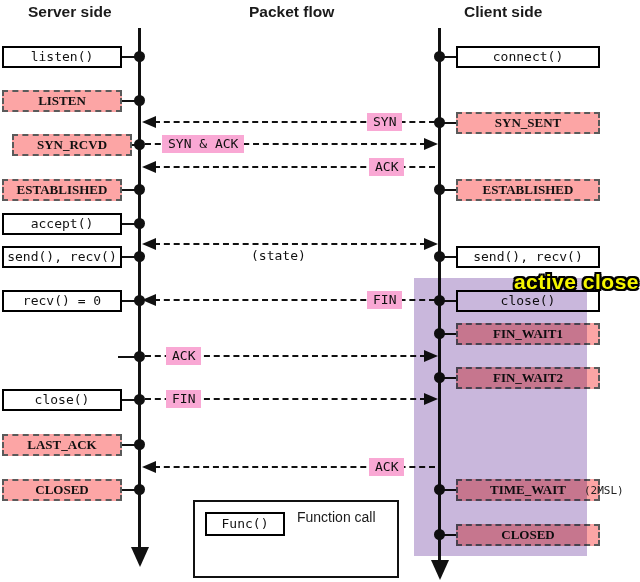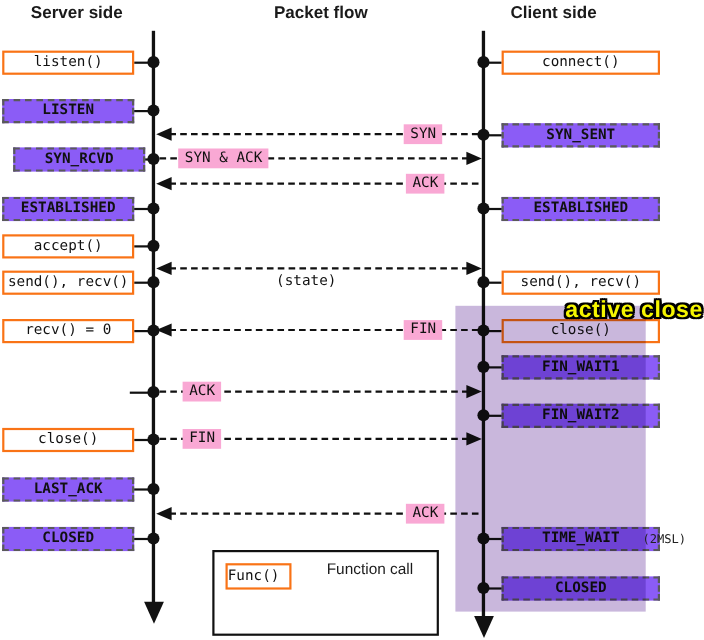--- a/index.html
+++ b/index.html
@@ -6,22 +6,22 @@
   #stage{position:relative;width:640px;height:582px;background:#ffffff;overflow:hidden;
          font-family:"DejaVu Sans Mono",monospace;color:#111;}
   .hdr{position:absolute;top:3px;font:bold 15.5px "Liberation Sans",sans-serif;color:#1a1a1a;white-space:nowrap;}
   .timeline{position:absolute;width:3px;background:#111;}
   .tl-head{position:absolute;width:0;height:0;border-left:9px solid transparent;
            border-right:9px solid transparent;border-top:20px solid #111;}
   .dot{position:absolute;width:11px;height:11px;border-radius:50%;background:#111;}
   .box{position:absolute;width:120px;height:22px;box-sizing:border-box;text-align:center;
        font-size:13px;line-height:18px;white-space:nowrap;}
   .box.cl{width:144px;}
-  .func{background:#ffffff;border:2px solid #f97316;}
-  .state{background:#8b5cf6;border:2px dashed #5a5a5a;font-weight:bold;}
+  .func{background:#ffffff;border:2px solid #000000;}
+  .state{background:#fca5a5;border:2px dashed #5a5a5a;font-weight:bold;font-family:Liberation Serif, serif;}
   .conn{position:absolute;height:2px;background:#111;}
   .pkt{position:absolute;left:142px;width:296px;height:22px;}
   .pkt .line{position:absolute;top:9px;border-top:2px dashed #111;left:3px;right:3px;}
   .pkt.dir-left .line{left:12px;}
   .pkt.dir-right .line{right:12px;}
   .pkt.dir-both .line{left:12px;right:12px;}
   .ah-l{position:absolute;left:0;top:4px;width:0;height:0;border-top:6px solid transparent;
         border-bottom:6px solid transparent;border-right:14px solid #111;}
   .ah-r{position:absolute;right:0;top:4px;width:0;height:0;border-top:6px solid transparent;
         border-bottom:6px solid transparent;border-left:14px solid #111;}
@@ -30,21 +30,21 @@
   .pkt-label.plain{background:transparent;top:13px;}
   .overlay{position:absolute;left:414px;top:278px;width:173px;height:278px;
            background:#c9b7dc;mix-blend-mode:multiply;z-index:30;pointer-events:none;}
   .active-close{position:absolute;top:270px;right:1px;z-index:40;
                 font:bold 21px "Liberation Sans",sans-serif;color:#f5f500;letter-spacing:0.5px;
                 text-shadow:-2px -2px 0 #000,2px -2px 0 #000,-2px 2px 0 #000,2px 2px 0 #000,
                             0 -2px 0 #000,0 2px 0 #000,-2px 0 0 #000,2px 0 0 #000;}
   .msl{position:absolute;left:584px;top:484px;font-size:11px;color:#222;z-index:40;white-space:nowrap;}
   .legend{position:absolute;left:193px;top:500px;width:206px;height:78px;box-sizing:border-box;
           border:2px solid #111;background:#fff;}
-  .legend .sample{position:absolute;left:10px;width:60px;text-align:left;font-size:13px;
+  .legend .sample{position:absolute;left:10px;width:80px;text-align:center;font-size:13px;
                   box-sizing:border-box;}
   .legend .desc{position:absolute;left:102px;width:98px;font:14px "Liberation Sans",sans-serif;
                 line-height:17px;color:#1a1a1a;}
 </style>
 </head>
 <body>
 
 <div id="stage">
 
   <div class="hdr" style="left:28px">Server side</div>

